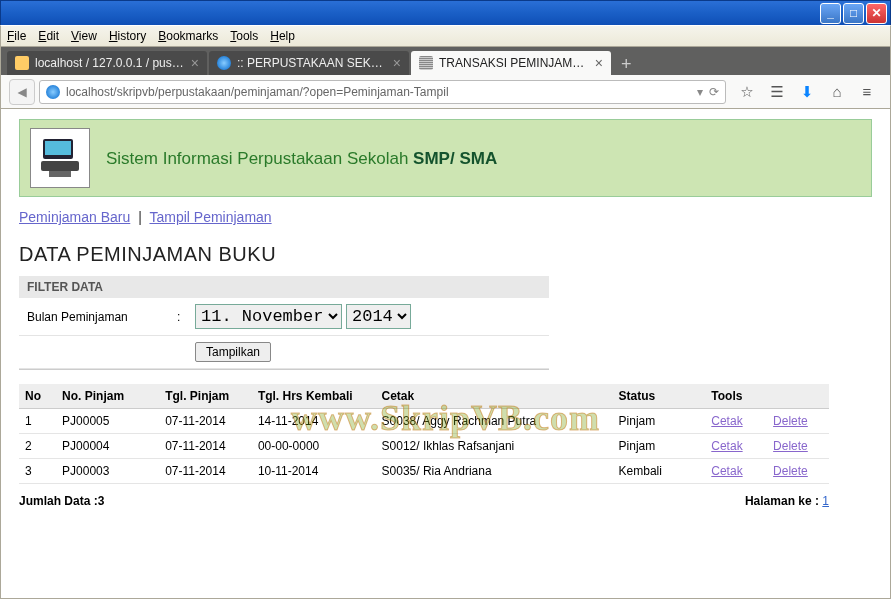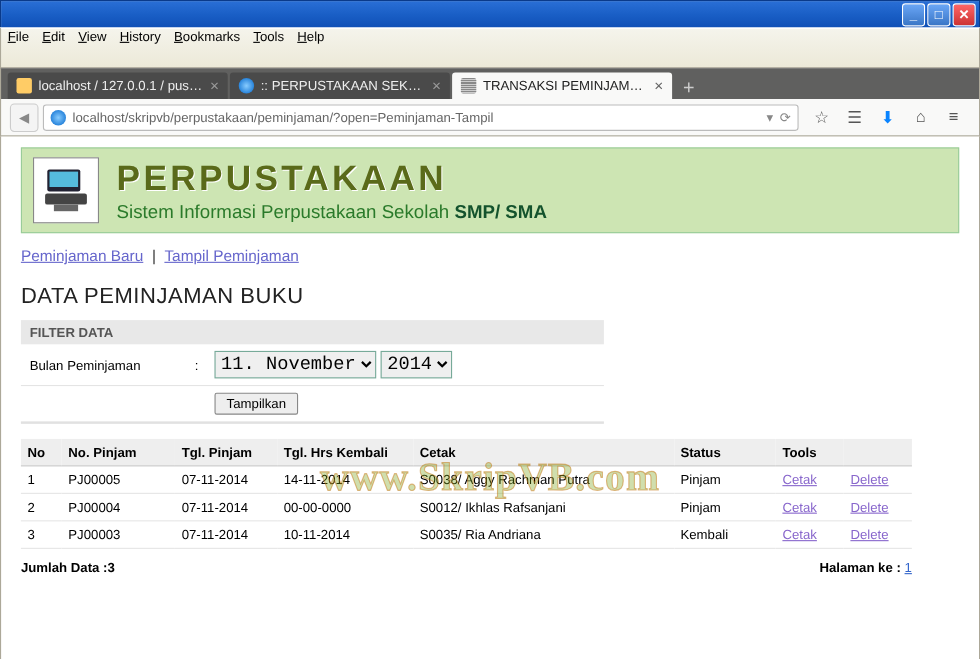--- a/index.html
+++ b/index.html
@@ -3,21 +3,21 @@
 <meta charset="utf-8">
 <style>
 * { box-sizing: border-box; margin: 0; padding: 0; }
 body { font-family: "Segoe UI", Tahoma, sans-serif; font-size: 12px; background: #fff; width: 891px; }
 
 
 .win-titlebar { background: linear-gradient(#2a6fd6,#1a5fc6,#0f4fb6); height: 25px; display: flex; justify-content: flex-end; align-items: center; padding: 0 3px; border: 1px solid #0a3a8a; border-bottom: none; }
 .win-btn { width: 21px; height: 21px; margin-left: 2px; border: 1px solid #fff; border-radius: 3px; display: flex; align-items: center; justify-content: center; font-weight: bold; color: #fff; font-size: 12px; }
 .win-min, .win-max { background: linear-gradient(#6aa6f6,#3a76c6); }
 .win-close { background: linear-gradient(#f66,#c33); }
-.menubar { background: linear-gradient(#f5f4ec,#ece9d8); height: 37px; display: flex; align-items: flex-start; padding: 0 6px; border: 1px solid #aca899; border-top: 1px solid #fff; font-size: 12px; color: #000; }
+.menubar { background: linear-gradient(#f5f4ec,#ece9d8); height: 22px; display: flex; align-items: center; padding: 0 6px; border: 1px solid #aca899; border-top: 1px solid #fff; font-size: 12px; color: #000; }
 .menubar span { margin-right: 12px; cursor: default; }
 .menubar u { text-decoration: underline; }
 
 
 .tabstrip { background: #60605f; height: 28px; display: flex; align-items: flex-end; padding: 0 6px; border-left: 1px solid #aca899; border-right: 1px solid #aca899; }
 .tab { height: 24px; display: flex; align-items: center; padding: 0 8px; font-size: 12px; color: #eee; max-width: 200px; border-radius: 3px 3px 0 0; margin-right: 2px; }
 .tab.inactive { background: #4a4a4a; }
 .tab.active { background: #f9f9f8; color: #222; }
 .tab .favicon { width: 14px; height: 14px; background: #fc6; margin-right: 6px; border-radius: 2px; }
 .tab .favicon.globe { background: radial-gradient(circle,#8cf,#06c); border-radius: 50%; }
@@ -130,21 +130,20 @@
   <div class="header-band">
     <div class="pos-icon">
       <svg viewBox="0 0 50 50">
           <rect x="8" y="6" width="30" height="20" rx="2" fill="#223"></rect>
           <rect x="10" y="8" width="26" height="14" fill="#5bd"></rect>
           <rect x="6" y="28" width="38" height="10" rx="2" fill="#444"></rect>
           <rect x="14" y="38" width="22" height="6" fill="#666"></rect>
         </svg>
     </div>
     <div>
-      <div class="app-title">PERPUSTAKAAN</div>
       <div class="app-sub">
         <span>Sistem Informasi Perpustakaan Sekolah </span><b>SMP/ SMA</b>
       </div>
     </div>
   </div>
 
   <div class="action-links">
     <a href="#">Peminjaman Baru</a>
     <span class="sep">|</span>
     <a href="#">Tampil Peminjaman</a>

